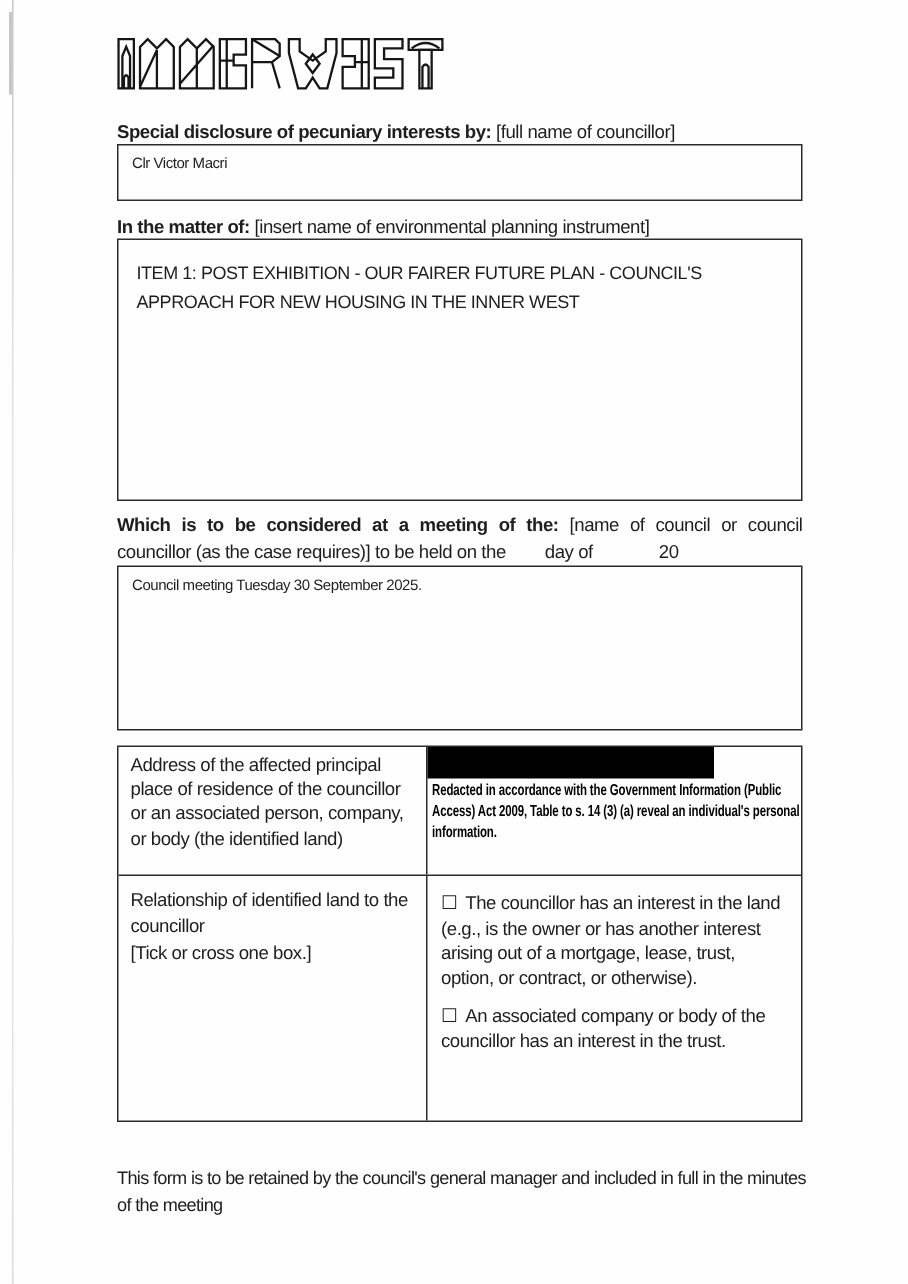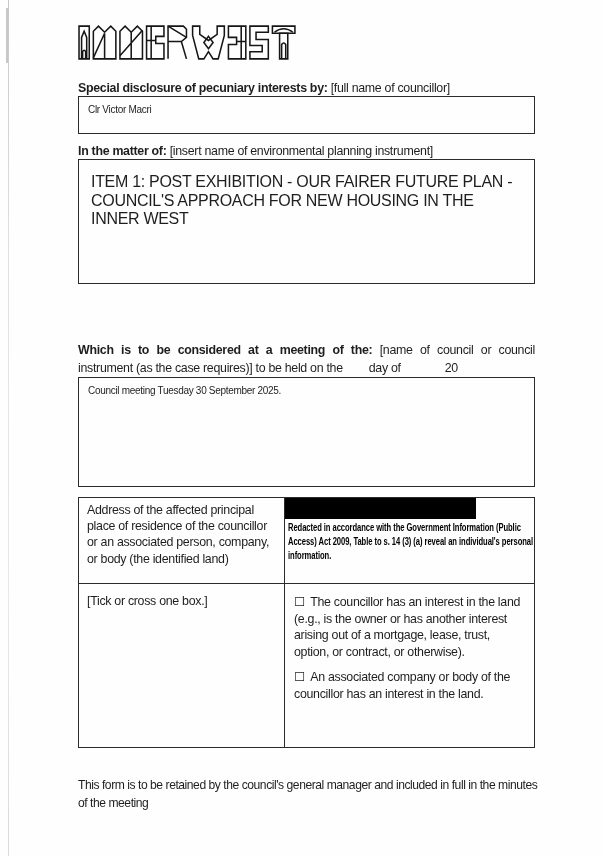--- a/index.html
+++ b/index.html
@@ -14,21 +14,21 @@
   .blk{position:absolute;left:78px;width:457px;}
   .logo{top:22px;height:42px;}
   .logo svg{display:block;}
   .fieldlabel{font-size:12.4px;line-height:16px;}
   .b{font-weight:700;}
   .it{}
   .inputbox{border:1.4px solid #2b2b2b;box-sizing:border-box;font-size:10px;background:transparent;}
   .box-name{top:96px;height:38px;padding:7px 9px;}
   .lbl1{top:80px;}
   .lbl2{top:143px;}
-  .box-matter{top:159px;height:125px;padding:13px 20px 13px 12px;line-height:18.5px;font-size:16px;}
+  .box-matter{top:159px;height:175px;padding:13px 20px 13px 12px;line-height:18.5px;font-size:12px;}
   .which{top:342px;font-size:12.4px;line-height:17.5px;}
   .which .line1{text-align:justify;text-align-last:justify;}
   .gap-day{display:inline-block;width:26px;}
   .gap-year{display:inline-block;width:44px;}
   .box-meeting{top:377px;height:110px;padding:7px 9px;}
   .itable{top:497px;border:1.4px solid #2b2b2b;box-sizing:border-box;font-size:12.4px;}
   .t-header{padding:3px 7px 4px 7px;border-bottom:1.4px solid #2b2b2b;line-height:16px;}
   .t-row{display:flex;}
   .t-row2{border-top:1.4px solid #2b2b2b;}
   .t-left{width:206px;box-sizing:border-box;border-right:1.4px solid #2b2b2b;flex:none;}
@@ -99,47 +99,48 @@
 </div>
 <div class="blk inputbox box-matter">
   <span>ITEM 1: POST EXHIBITION - OUR FAIRER FUTURE PLAN - COUNCIL'S APPROACH FOR NEW HOUSING IN THE INNER WEST</span>
 </div>
 
 <div class="blk which">
   <div class="line1">
     <span class="b">Which is to be considered at a meeting of the: </span><span>[name of council or council</span>
   </div>
   <div class="line2">
-    <span>instrument (as the case requires)] </span><span>to be held on the</span><span class="gap-day"></span><span>day of</span><span class="gap-year"></span><span>20</span>
+    <span>councillor (as the case requires)] </span><span>to be held on the</span><span class="gap-day"></span><span>day of</span><span class="gap-year"></span><span>20</span>
   </div>
 </div>
 <div class="blk inputbox box-meeting">
   <span>Council meeting Tuesday 30 September 2025.</span>
 </div>
 
 <div class="blk itable">
 
   <div class="t-row">
     <div class="t-left t-left-addr">
       <span>Address of the affected principal place of residence of the councillor or an associated person, company, or body (the identified land)</span>
     </div>
     <div class="t-right t-right-addr">
       <div class="redaction-bar"></div>
       <div class="redaction-note">Redacted in accordance with the Government Information (Public Access) Act 2009, Table to s. 14 (3) (a) reveal an individual's personal information.</div>
     </div>
   </div>
 
   <div class="t-row t-row2">
     <div class="t-left t-left-rel">
+      <div>Relationship of identified land to the councillor</div>
       <div class="it instruction">[Tick or cross one box.]</div>
     </div>
     <div class="t-right t-right-rel">
       <p class="opt">
         <span class="cbx">☐</span><span>The councillor has an interest in the land (e.g., is the owner or has another interest arising out of a mortgage, lease, trust, option, or contract, or otherwise).</span>
       </p>
       <p class="opt">
-        <span class="cbx">☐</span><span>An associated company or body of the councillor has an interest in the land.</span>
+        <span class="cbx">☐</span><span>An associated company or body of the councillor has an interest in the trust.</span>
       </p>
     </div>
   </div>
 </div>
 
 <div class="blk footer-note">This form is to be retained by the council's general manager and included in full in the minutes of the meeting</div>
 
 </body></html>

